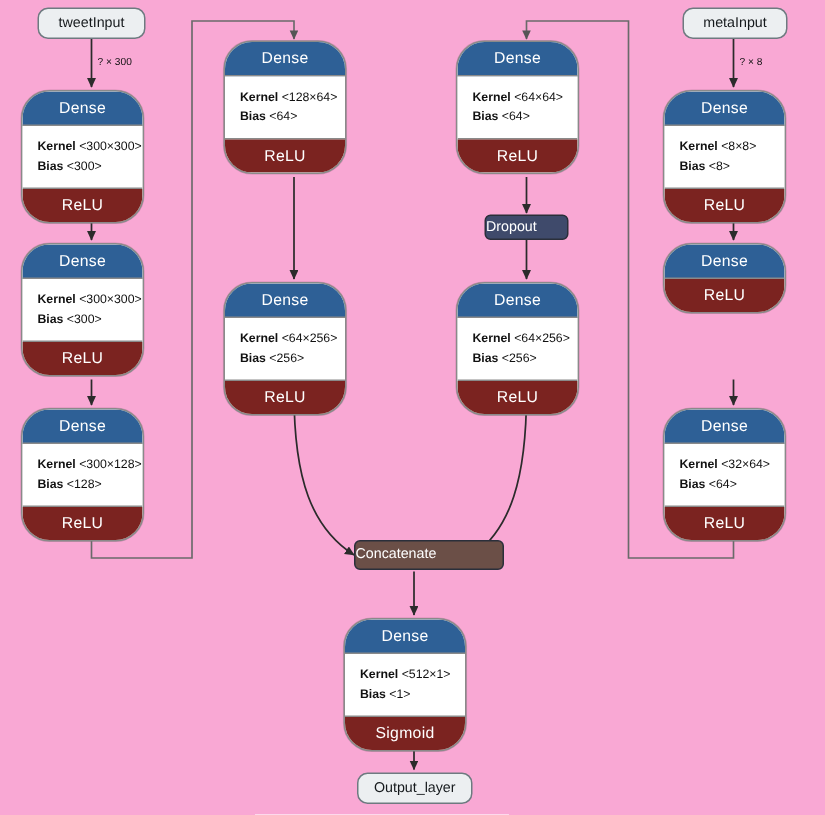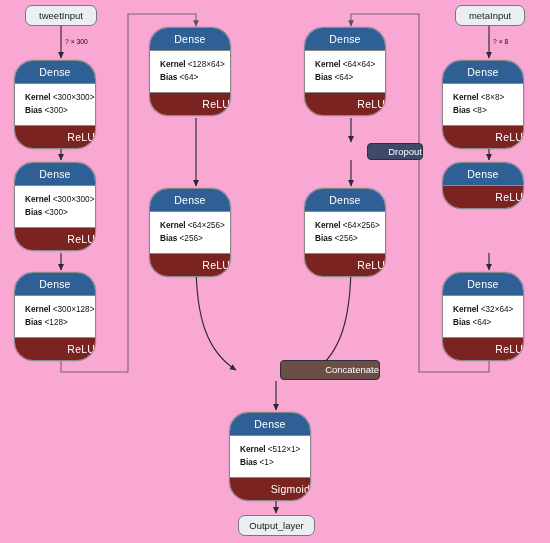--- a/index.html
+++ b/index.html
@@ -57,21 +57,21 @@
   .layer .body .row {
     white-space: nowrap;
   }
   .layer .body .k {
     font-weight: bold;
   }
   .layer .act {
     background: #7b2320;
     color: #ffffff;
     font-size: 10.5px;
-    text-align: right;
+    text-align: center;
     padding: 5px 0 5px;
     letter-spacing: 0.2px;
   }
 
   
   .io {
     position: absolute;
     border: 1px solid #6e7a80;
     border-radius: 7px;
     background: #eceff1;
@@ -83,23 +83,22 @@
     box-sizing: border-box;
   }
 
   
   .op {
     position: absolute;
     border: 1px solid #2a2f3a;
     border-radius: 4px;
     color: #ffffff;
     font-size: 9.5px;
-    text-align: right;
+    text-align: left;
     box-sizing: border-box;
-    margin-left: 44px;
   }
   .op.dropout {
     background: #3f4a6b;
     height: 17px;
     line-height: 15px;
   }
   .op.concat {
     background: #6b4f47;
     height: 20px;
     line-height: 18px;

